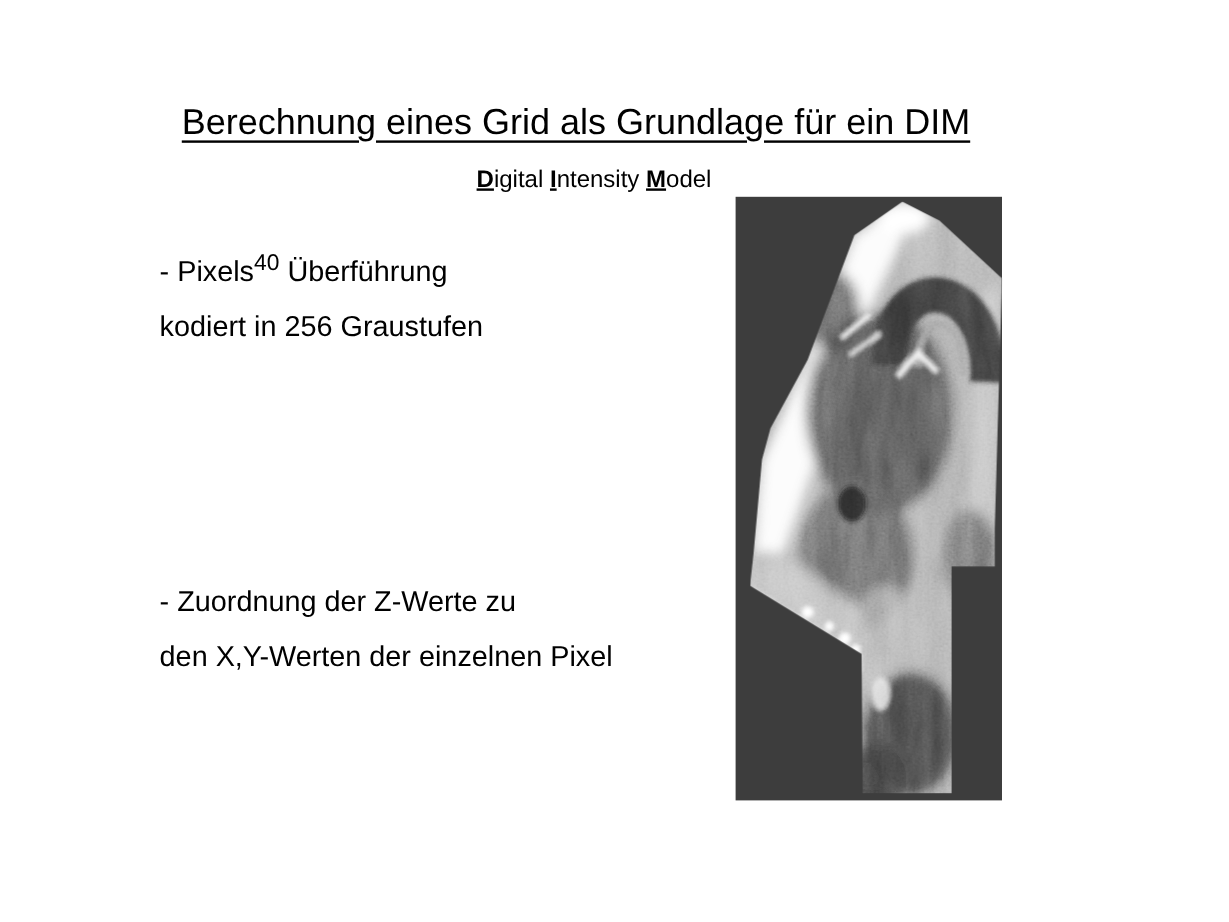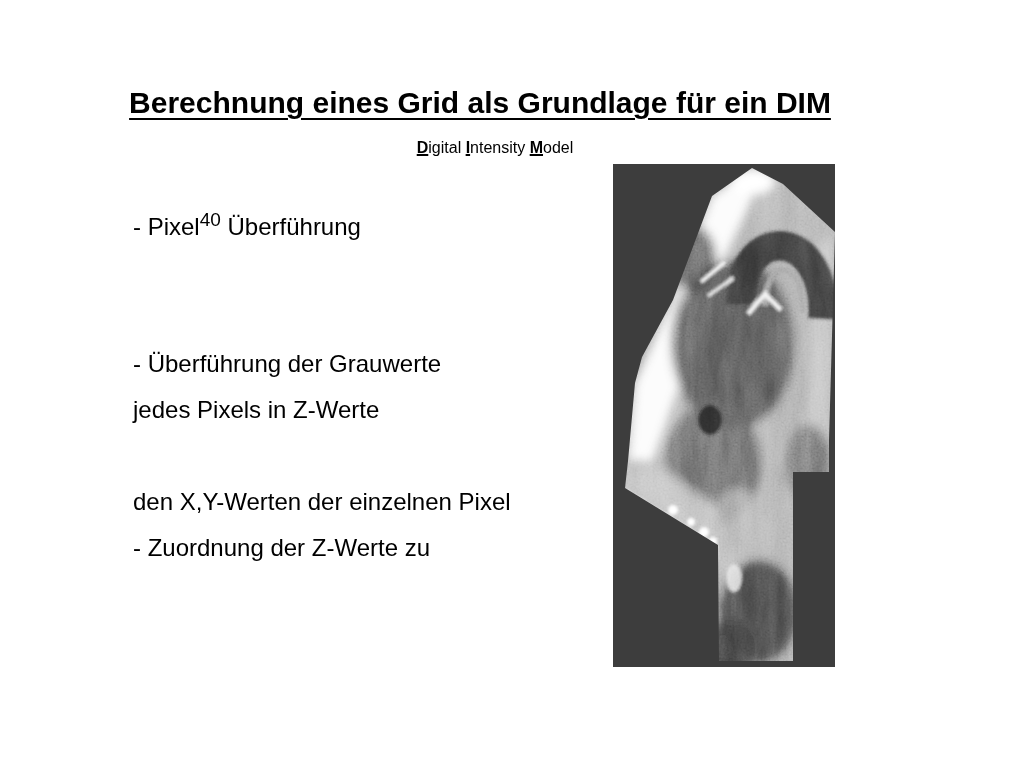--- a/index.html
+++ b/index.html
@@ -18,33 +18,33 @@
     height: 768px;
     background: #ffffff;
   }
   .title {
     position: absolute;
     left: 0;
     top: 86px;
     width: 960px;
     text-align: center;
     font-size: 30px;
-    font-weight: 700;
+    font-weight: 400;
     text-decoration: underline;
     text-decoration-thickness: 2px;
     text-underline-offset: 5px;
     white-space: nowrap;
   }
   .subtitle {
     position: absolute;
     left: 0;
     top: 139px;
     width: 990px;
     text-align: center;
-    font-size: 16px;
+    font-size: 20px;
     font-weight: 400;
     white-space: nowrap;
   }
   .subtitle .st-em {
     font-weight: 700;
     text-decoration: underline;
     text-decoration-thickness: 2px;
   }
   .bullet-group {
     position: absolute;
@@ -73,31 +73,28 @@
 </head>
 <body>
 
 <div class="slide">
 
   <div class="title">Berechnung eines Grid als Grundlage für ein DIM</div>
 
   <div class="subtitle"><span class="st-em">D</span><span>igital </span><span class="st-em">I</span><span>ntensity </span><span class="st-em">M</span><span>odel</span></div>
 
   <div class="bullet-group" style="top:204px;">
-    <div class="line"><span>- Pixel</span><sup>40</sup><span> Überführung</span></div>
+    <div class="line"><span>- Pixels</span><sup>40</sup><span> Überführung</span></div>
+    <div class="line">kodiert in 256 Graustufen</div>
   </div>
 
-  <div class="bullet-group" style="top:341px;">
-    <div class="line">- Überführung der Grauwerte</div>
-    <div class="line">jedes Pixels in Z-Werte</div>
-  </div>
 
   <div class="bullet-group" style="top:479px;">
+    <div class="line">- Zuordnung der Z-Werte zu</div>
     <div class="line">den X,Y-Werten der einzelnen Pixel</div>
-    <div class="line">- Zuordnung der Z-Werte zu</div>
   </div>
 
   <div class="image-panel">
     <svg width="222" height="503" viewBox="0 0 222 503" xmlns="http://www.w3.org/2000/svg">
       <defs>
         <clipPath id="mapclip">
           <polygon points="139,4 170,20 222,68 216,276 216,308 180,308 180,497 106,497 105,381 12,324 15,297 22,219 29,193 60,136 99,32"></polygon>
         </clipPath>
         <filter id="soften" x="-30%" y="-30%" width="160%" height="160%">
           <feGaussianBlur stdDeviation="5"></feGaussianBlur>

